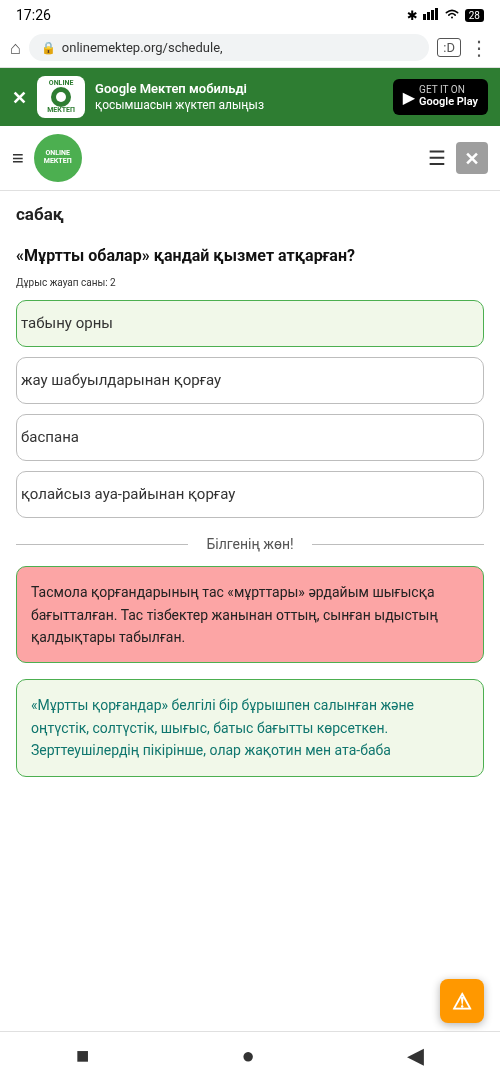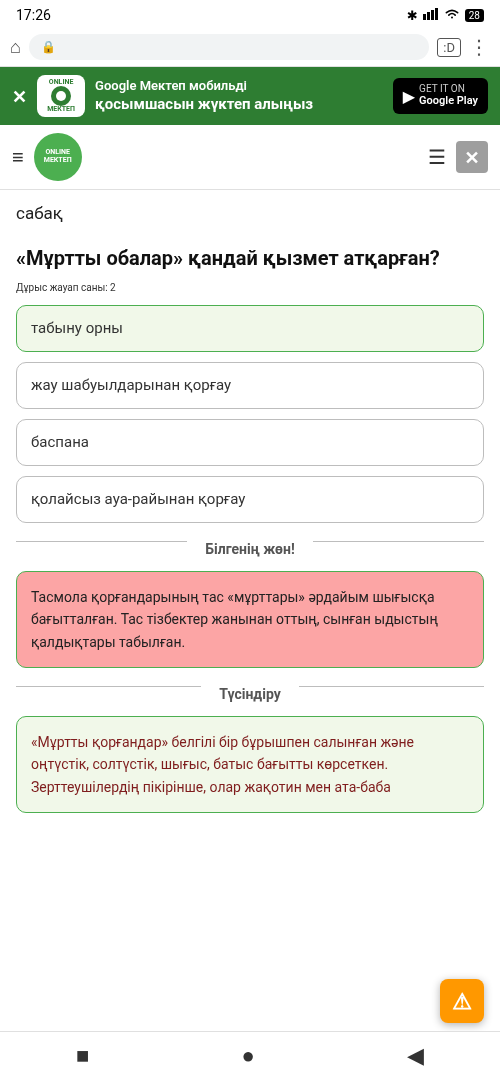--- a/index.html
+++ b/index.html
@@ -140,23 +140,22 @@
     .banner-text {
       flex: 1;
       color: #fff;
     }
     .banner-text-main {
       font-size: 13px;
       font-weight: 600;
       line-height: 1.3;
     }
     .banner-text-sub {
-      font-size: 15px;
+      font-size: 12px;
       line-height: 1.3;
-      font-weight: bold;
     }
     .google-play-btn {
       background: #000;
       border-radius: 6px;
       padding: 6px 10px;
       display: flex;
       align-items: center;
       gap: 4px;
       min-width: 90px;
     }
@@ -229,61 +228,60 @@
     }
 
     
     .main-content {
       padding: 12px 16px;
       background: #fff;
     }
 
     .lesson-title {
       font-size: 17px;
-      font-weight: 400;
+      font-weight: 700;
       color: #222;
       margin-bottom: 18px;
       line-height: 1.4;
     }
 
     .question-title {
-      font-size: 20px;
+      font-size: 16px;
       font-weight: 700;
       color: #111;
       margin-bottom: 10px;
       line-height: 1.4;
     }
 
     .correct-count {
       font-size: 10px;
       color: #333;
       margin-bottom: 12px;
     }
 
     .answer-option {
       border: 1.5px solid #bdbdbd;
       border-radius: 10px;
-      padding: 12px 14px;
+      padding: 12px 4px;
       margin-bottom: 10px;
       font-size: 15px;
       color: #333;
       background: #fff;
       line-height: 1.4;
     }
     .answer-option.selected {
       border-color: #4caf50;
       background: #f1f8e9;
     }
 
     .divider-section {
       display: flex;
-      align-items: flex-start;
+      align-items: center;
       margin: 18px 0 14px 0;
       gap: 18px;
-      font-weight: bold;
     }
     .divider-line {
       flex: 1;
       height: 1px;
       background: #bdbdbd;
     }
     .divider-label {
       font-size: 14px;
       color: #555;
       white-space: nowrap;
@@ -304,21 +302,21 @@
       font-size: 14px;
       color: #555;
     }
 
     .explain-box {
       border: 1.5px solid #4caf50;
       border-radius: 10px;
       padding: 14px;
       background: #f1f8e9;
       font-size: 14px;
-      color: #7f1d1d;
+      color: #0f766e;
       line-height: 1.6;
       margin-bottom: 16px;
       position: relative;
     }
 
     
     .warning-fab {
       position: fixed;
       bottom: 60px;
       right: 16px;
@@ -376,20 +374,21 @@
         </svg>
     </span>
     <span class="battery-badge">28</span>
   </div>
 </div>
 
 <div class="browser-bar">
   <span class="browser-home-icon">⌂</span>
   <div class="browser-url-bar">
     <span class="lock-icon">🔒</span>
+    <span class="url-text">onlinemektep.org/schedule,</span>
   </div>
   <span class="tab-icon">:D</span>
   <span class="menu-dots">⋮</span>
 </div>
 
 <div class="green-banner">
   <span class="banner-close">✕</span>
   <div class="banner-logo">
     <span class="banner-logo-top">ONLINE</span>
     <div class="banner-logo-circle">
@@ -446,25 +445,20 @@
   <div class="divider-section">
     <div class="divider-line"></div>
     <span class="divider-label">Білгенің жөн!</span>
     <div class="divider-line"></div>
   </div>
 
   <div class="info-box">
     <span>Тасмола қорғандарының тас «мұрттары» әрдайым шығысқа бағытталған. Тас тізбектер жанынан оттың, сынған ыдыстың қалдықтары табылған.</span>
   </div>
 
-  <div class="divider-section">
-    <div class="divider-line"></div>
-    <span class="divider-label tusindiru-label">Түсіндіру</span>
-    <div class="divider-line"></div>
-  </div>
 
   <div class="explain-box">
     <span>«Мұртты қорғандар» белгілі бір бұрышпен салынған және оңтүстік, солтүстік, шығыс, батыс бағытты көрсеткен. Зерттеушілердің пікірінше, олар жақотин мен ата-баба</span>
   </div>
 
 </div>
 
 <div class="warning-fab">
   <span>⚠</span>
 </div>

